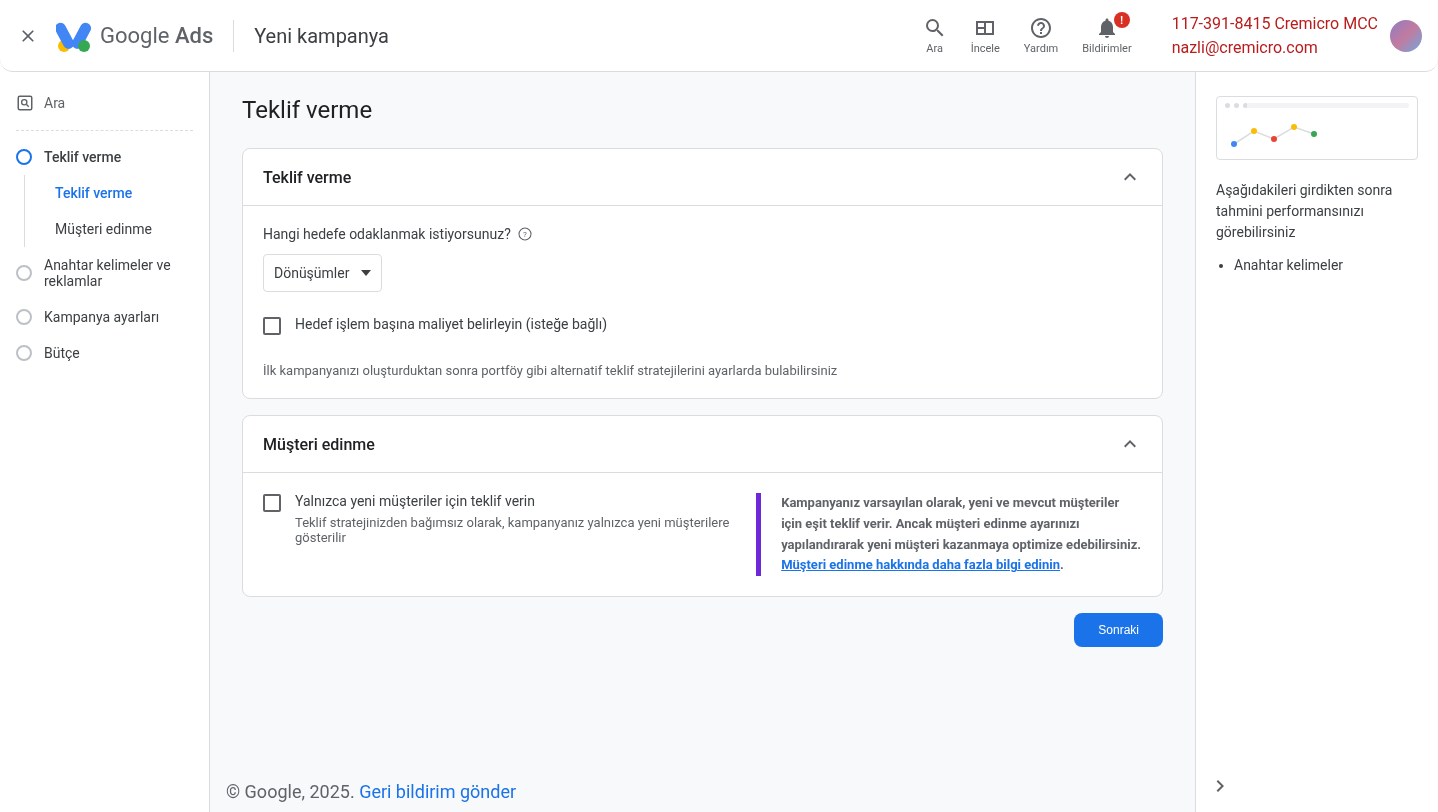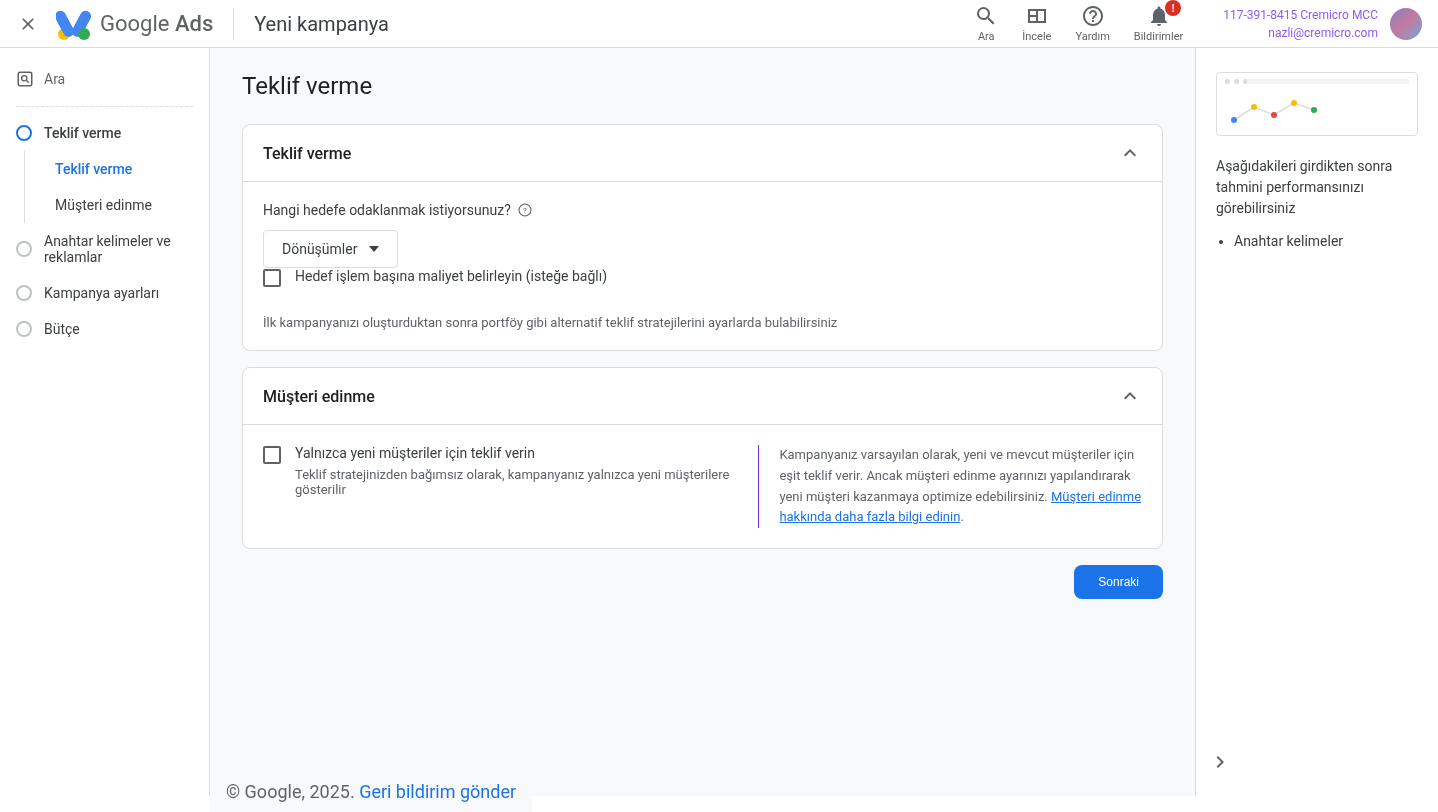--- a/index.html
+++ b/index.html
@@ -1,34 +1,34 @@
 <!DOCTYPE html>
 <html><head>
 <meta charset="utf-8">
 <style>
 * { margin: 0; padding: 0; box-sizing: border-box; }
 body { font-family: Roboto, Arial, sans-serif; font-size: 14px; color: #3c4043; background: #fff; }
 
 
-.header { display: flex; align-items: center; height: 48px; padding: 12px 16px; border-bottom: 1px solid #dadce0; }
+.header { display: flex; align-items: center; height: 72px; padding: 12px 16px; border-bottom: 1px solid #dadce0; border-radius: 13px; }
 .close-btn { width: 24px; height: 24px; display: flex; align-items: center; justify-content: center; cursor: pointer; color: #5f6368; margin-right: 16px; }
 .logo-section { display: flex; align-items: center; }
 .logo-icon { width: 36px; height: 36px; margin-right: 8px; }
 .logo-text { font-size: 22px; color: #5f6368; font-weight: 400; }
 .logo-text .bold { font-weight: 500; }
 .divider-v { width: 1px; height: 32px; background: #dadce0; margin: 0 20px; }
 .page-title { font-size: 20px; color: #3c4043; font-weight: 400; }
 .header-spacer { flex: 1; }
 .header-actions { display: flex; align-items: center; gap: 24px; }
 .header-action { display: flex; flex-direction: column; align-items: center; cursor: pointer; color: #5f6368; position: relative; }
 .header-action svg { width: 24px; height: 24px; }
 .header-action-label { font-size: 11px; margin-top: 2px; }
 .badge { position: absolute; top: -4px; right: 2px; background: #d93025; color: #fff; border-radius: 50%; width: 16px; height: 16px; display: flex; align-items: center; justify-content: center; font-size: 10px; font-weight: bold; }
 .account-block { display: flex; align-items: center; gap: 12px; margin-left: 16px; }
-.account-text { text-align: right; font-size: 12px; color: #8b5cf6; line-height: 1.5; }
+.account-text { font-size: 16px; color: #b91c1c; line-height: 1.5; }
 .avatar { width: 32px; height: 32px; border-radius: 50%; background: linear-gradient(135deg, #8e7cc3, #c27ba0, #6fa8dc); }
 
 
 .layout { display: flex; height: calc(100vh - 64px); }
 .sidebar { width: 210px; border-right: 1px solid #dadce0; padding: 12px 0; overflow-y: auto; }
 .sidebar-search { display: flex; align-items: center; padding: 10px 16px; color: #5f6368; }
 .sidebar-search svg { width: 18px; height: 18px; margin-right: 10px; }
 .sidebar-divider { border: none; border-top: 1px dashed #dadce0; margin: 8px 16px; }
 .nav-item { display: flex; align-items: center; padding: 10px 16px; cursor: pointer; font-size: 14px; color: #3c4043; }
 .nav-item.active { font-weight: 500; }
@@ -43,31 +43,31 @@
 .content { flex: 1; overflow-y: auto; padding: 24px 32px; max-width: 990px; border-right: 1px solid #dadce0; background: #f8f9fa; }
 .content-title { font-size: 24px; font-weight: 400; color: #202124; margin-bottom: 24px; }
 
 .card { background: #fff; border: 1px solid #dadce0; border-radius: 8px; margin-bottom: 16px; }
 .card-header { display: flex; align-items: center; justify-content: space-between; padding: 16px 20px; cursor: pointer; border-bottom: 1px solid #dadce0; }
 .card-title { font-size: 16px; font-weight: 500; color: #202124; }
 .chevron { width: 24px; height: 24px; color: #5f6368; }
 .card-body { padding: 20px; }
 .field-label { font-size: 14px; color: #3c4043; margin-bottom: 12px; display: flex; align-items: center; gap: 6px; }
 .help-icon { width: 16px; height: 16px; color: #5f6368; }
-.select-box { border: 1px solid #dadce0; border-radius: 4px; padding: 10px 18px; display: inline-flex; align-items: center; gap: 12px; cursor: pointer; font-size: 14px; }
+.select-box { border: 1px solid #dadce0; border-radius: 4px; padding: 10px 10px; display: inline-flex; align-items: center; gap: 12px; cursor: pointer; font-size: 14px; margin-bottom: 24px; }
 .select-box svg { width: 10px; height: 6px; }
 .checkbox-row { display: flex; align-items: flex-start; gap: 14px; }
 .checkbox { width: 18px; height: 18px; border: 2px solid #5f6368; border-radius: 2px; flex-shrink: 0; margin-top: 1px; cursor: pointer; }
 .checkbox-label { font-size: 14px; color: #3c4043; }
 .checkbox-sublabel { font-size: 13px; color: #5f6368; margin-top: 6px; }
 .card-footer-text { font-size: 13px; color: #5f6368; margin-top: 28px; }
 
 .two-col { display: flex; gap: 24px; }
 .two-col .left { flex: 1.3; }
-.two-col .right { flex: 1; font-size: 13px; color: #5f6368; line-height: 1.6; border-left: 1px solid #6d28d9; padding-left: 20px; }
+.two-col .right { flex: 1; font-size: 13px; color: #5f6368; line-height: 1.6; border-left: 5px solid #6d28d9; padding-left: 20px; font-weight: bold; }
 .link { color: #1a73e8; text-decoration: underline; cursor: pointer; }
 
 .actions-row { display: flex; justify-content: flex-end; margin-top: 12px; }
 .primary-btn { background: #1a73e8; color: #fff; border: none; border-radius: 8px; padding: 10px 24px; font-size: 12px; font-weight: 500; cursor: pointer; }
 
 
 .right-panel { width: 242px; padding: 24px 20px; background: #fff; position: relative; }
 .preview-box { border: 1px solid #dadce0; border-radius: 4px; height: 64px; margin-bottom: 20px; position: relative; background: #fff; }
 .preview-dots { position: absolute; top: 6px; left: 8px; display: flex; gap: 4px; }
 .preview-dots span { width: 5px; height: 5px; border-radius: 50%; background: #dadce0; }

